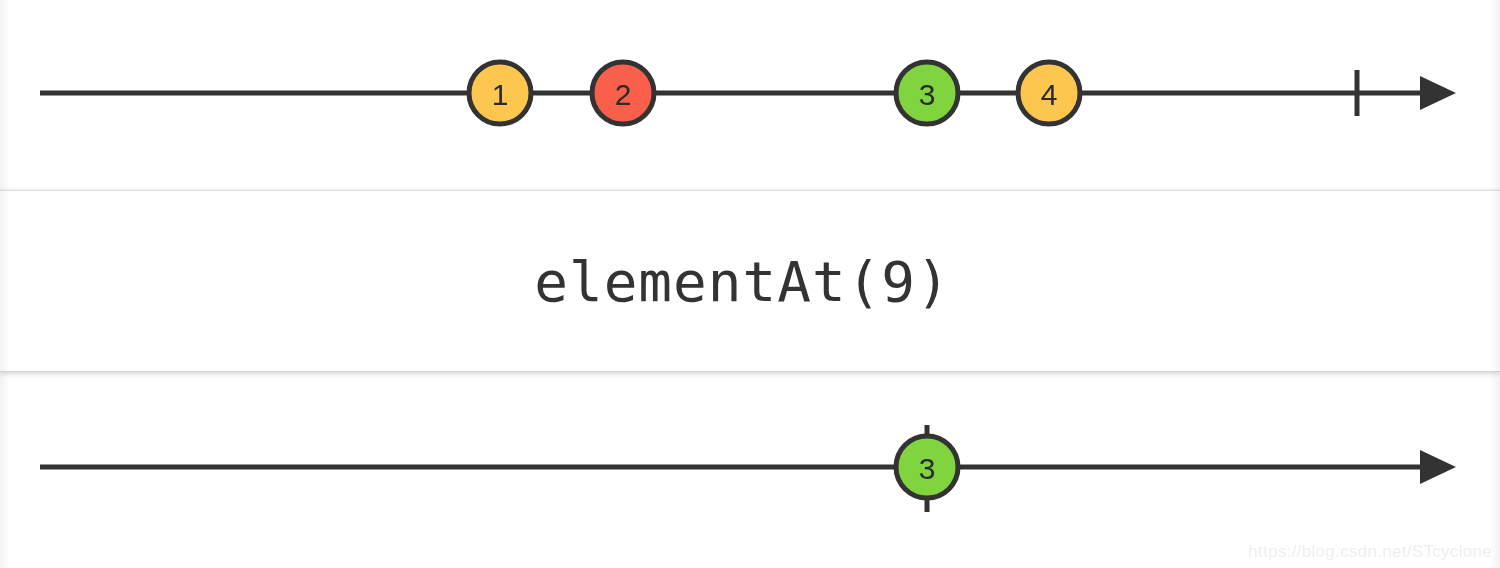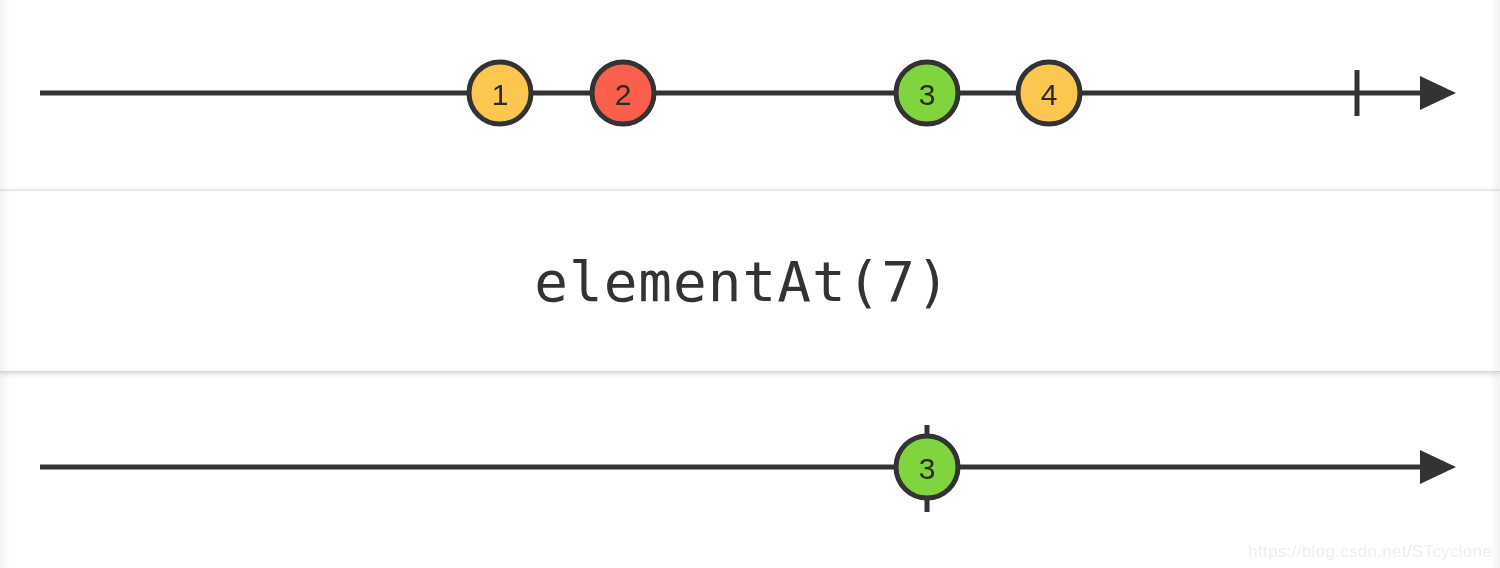--- a/index.html
+++ b/index.html
@@ -136,21 +136,21 @@
       </g>
 
       <g>
         <circle class="marble-circle" cx="1049" cy="93" r="31" fill="#FDC74F"></circle>
         <text class="marble-label" x="1049" y="94">4</text>
       </g>
     </svg>
   </div>
 
   <div class="panel" id="panel-operator">
-    <div id="operator-label">elementAt(7)</div>
+    <div id="operator-label">elementAt(9)</div>
   </div>
 
   <div class="panel" id="panel-output">
     <svg class="timeline-svg" id="svg-output" viewBox="0 0 1500 196">
 
       <line class="axis-line" x1="40" y1="95" x2="1424" y2="95"></line>
 
       <polygon class="arrow-head" points="1420,78 1420,112 1456,95"></polygon>
 
       <line class="complete-tick" x1="927" y1="53" x2="927" y2="140"></line>

